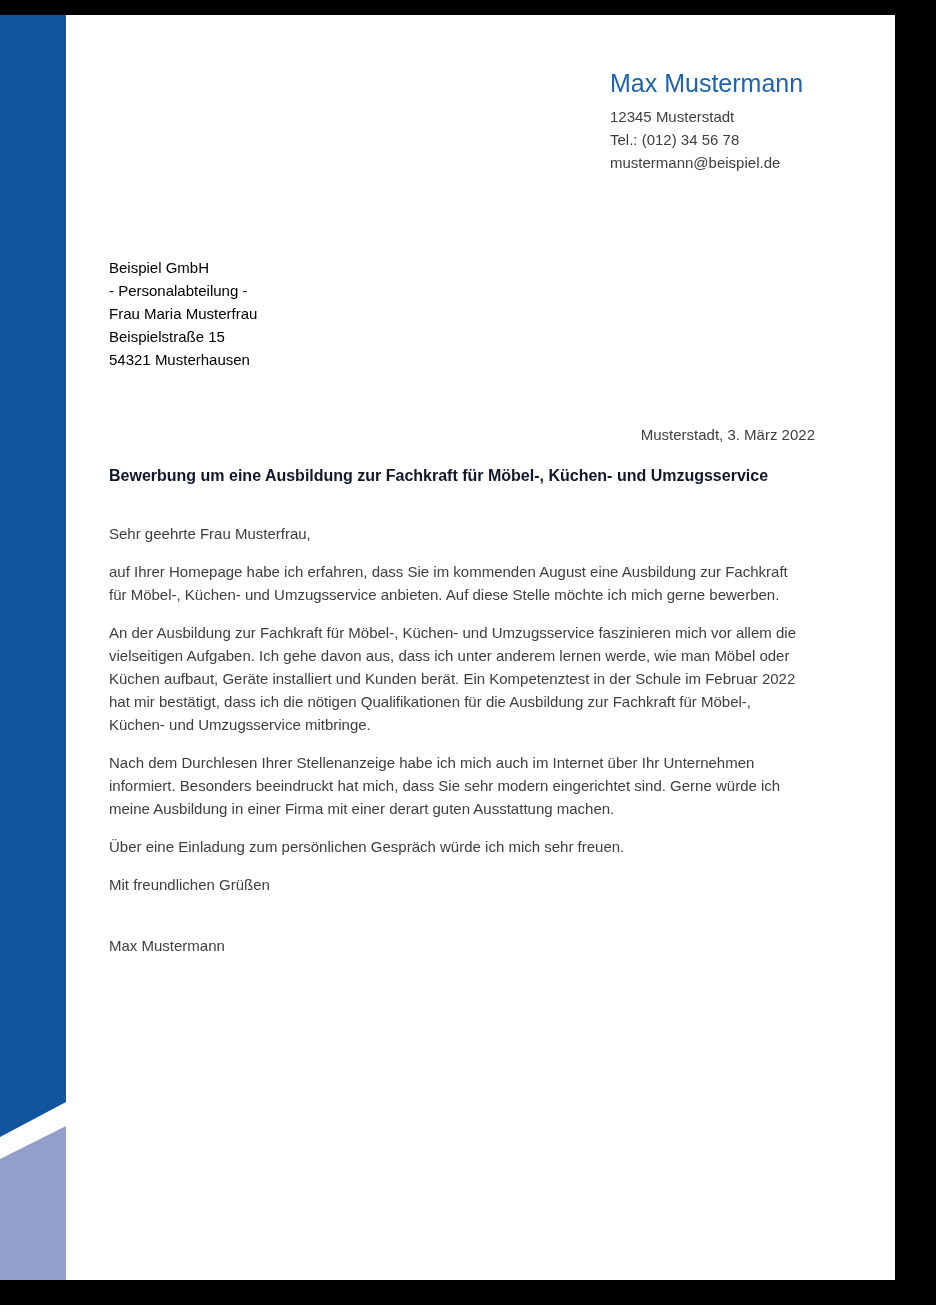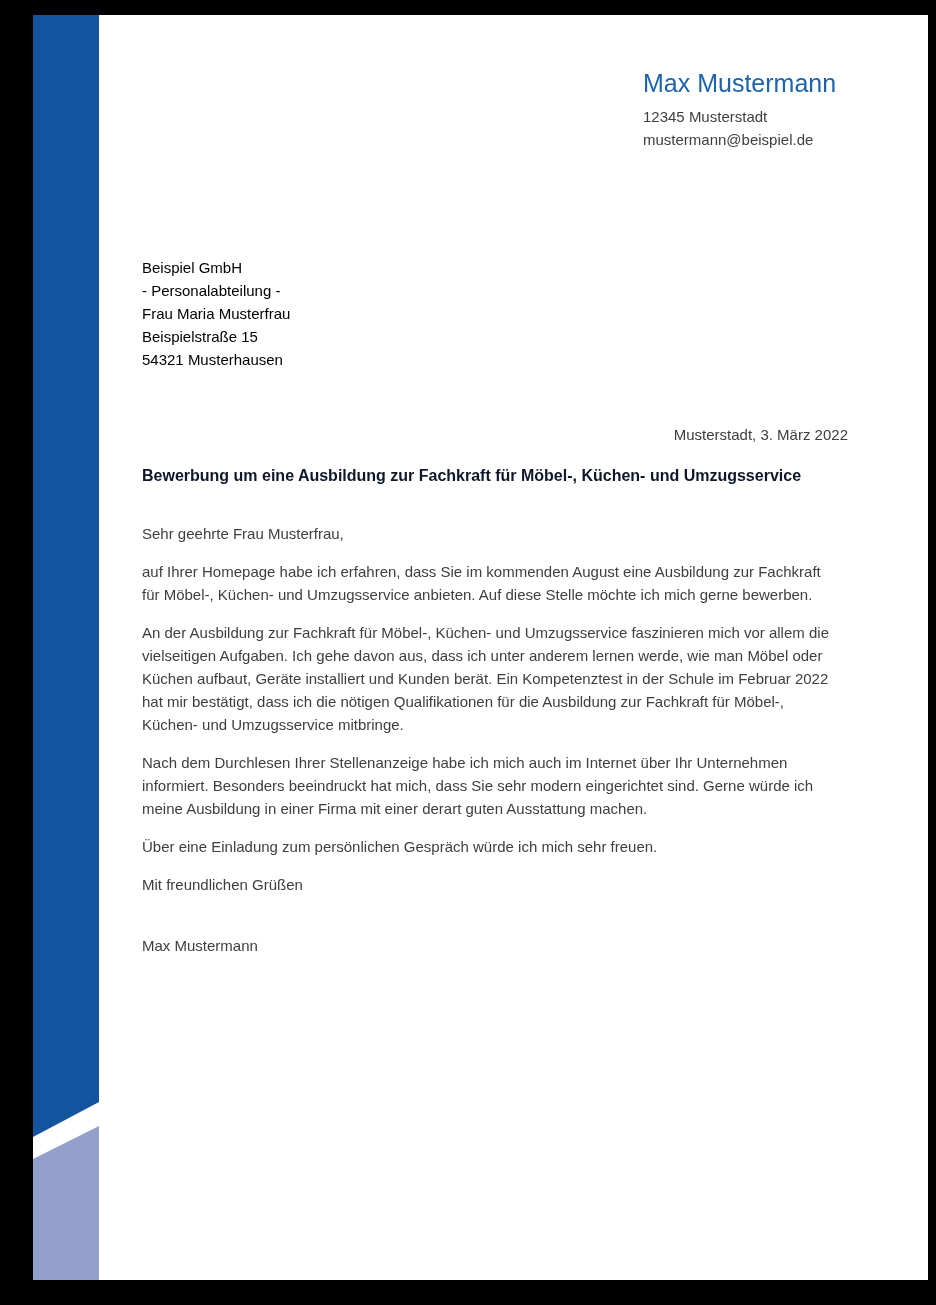--- a/index.html
+++ b/index.html
@@ -13,21 +13,21 @@
     font-family: "Liberation Sans", sans-serif;
   }
   .viewport {
     position: relative;
     width: 936px;
     height: 1305px;
     background: #000000;
   }
   .page {
     position: absolute;
-    left: 33px;
+    left: 0;
     top: 15px;
     width: 895px;
     height: 1265px;
     background: #ffffff;
   }
   
   .stripe {
     position: absolute;
     left: 0;
     top: 0;
@@ -122,20 +122,21 @@
   <div class="page">
 
     <div class="stripe">
       <div class="stripe-dark"></div>
       <div class="stripe-light"></div>
     </div>
 
     <div class="sender">
       <div class="sender-name">Max Mustermann</div>
       <div class="sender-line">12345 Musterstadt</div>
+      <div class="sender-line">Tel.: (012) 34 56 78</div>
       <div class="sender-line">mustermann@beispiel.de</div>
     </div>
 
     <div class="recipient">
       <div class="recipient-line">Beispiel GmbH</div>
       <div class="recipient-line">- Personalabteilung -</div>
       <div class="recipient-line">Frau Maria Musterfrau</div>
       <div class="recipient-line">Beispielstraße 15</div>
       <div class="recipient-line">54321 Musterhausen</div>
     </div>

